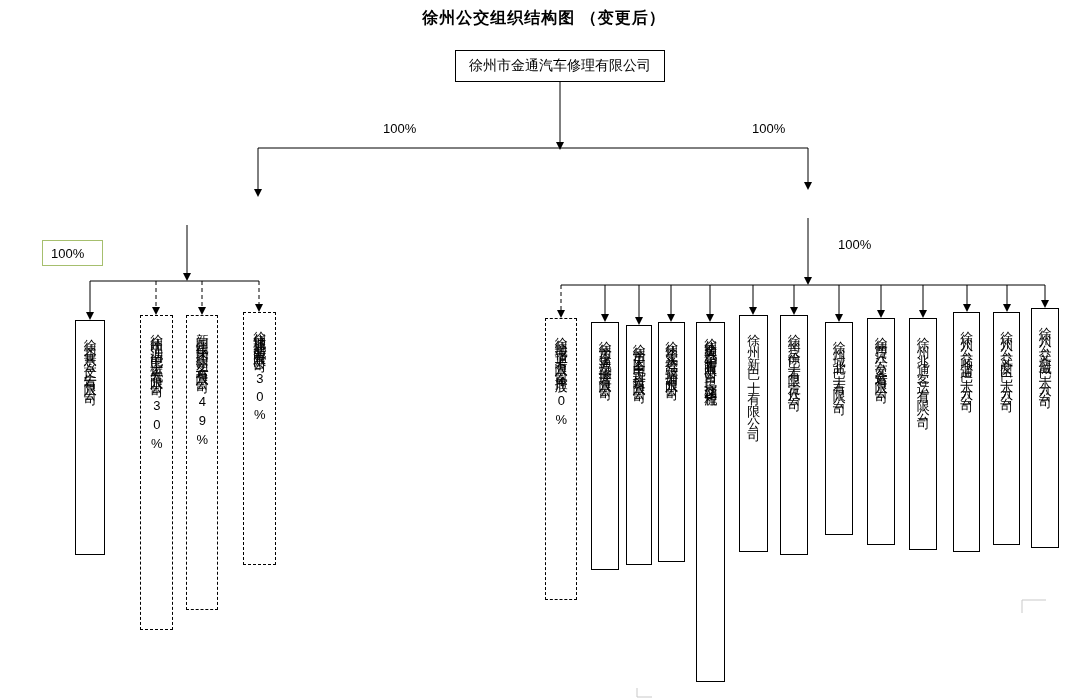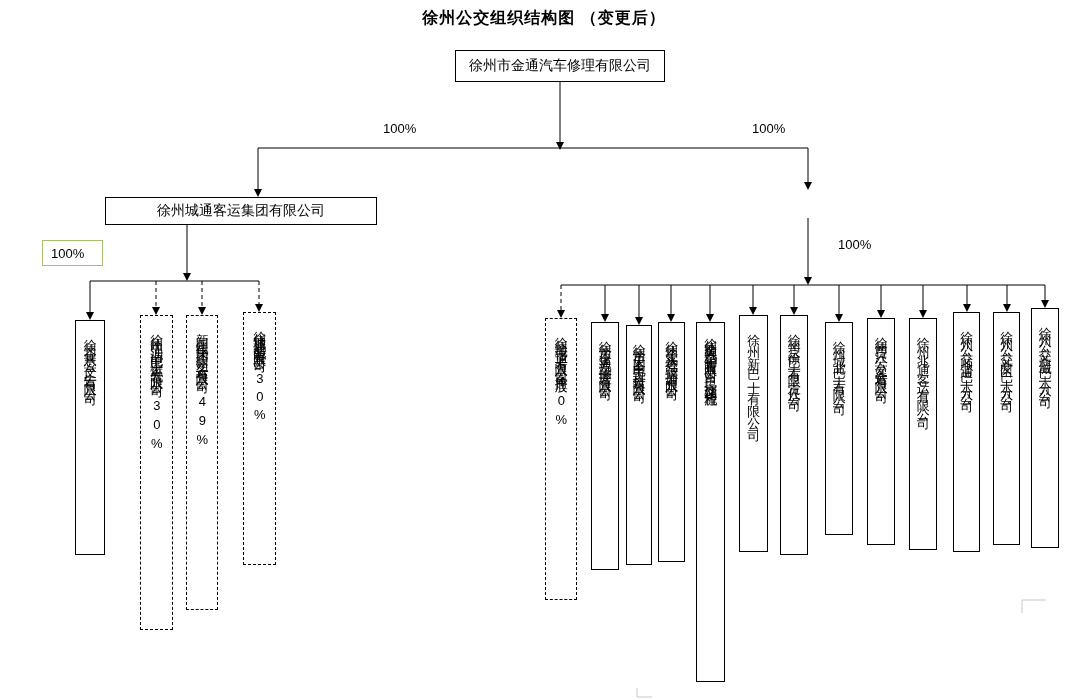--- a/index.html
+++ b/index.html
@@ -138,23 +138,20 @@
     <path class="ah" d="M1045 308 l-4 -8 l8 0 z"></path>
 
     <polyline class="artifact" points="1022,613 1022,600 1046,600"></polyline>
     <polyline class="artifact" points="637,688 637,697 652,697"></polyline>
   </svg>
 
   <div class="hbox" style="left:455px; top:50px; width:210px; height:32px;">
     <span>徐州市金通汽车修理有限公司</span>
   </div>
 
-  <div class="hbox" style="left:105px; top:197px; width:272px; height:28px;">
-    <span>徐州城通客运集团有限公司</span>
-  </div>
 
 
   <div class="pct" style="left:383px; top:121px;">100%</div>
   <div class="pct" style="left:752px; top:121px;">100%</div>
   <div class="pct-box" style="left:42px; top:240px; width:61px; height:26px;">100%</div>
   <div class="pct" style="left:838px; top:237px;">100%</div>
 
   <div class="vbox" style="left:75px; top:320px; width:30px; height:235px;">
     <span class="vtext" style="letter-spacing:5px;">徐州金慧公交广告有限公司</span>
   </div>

